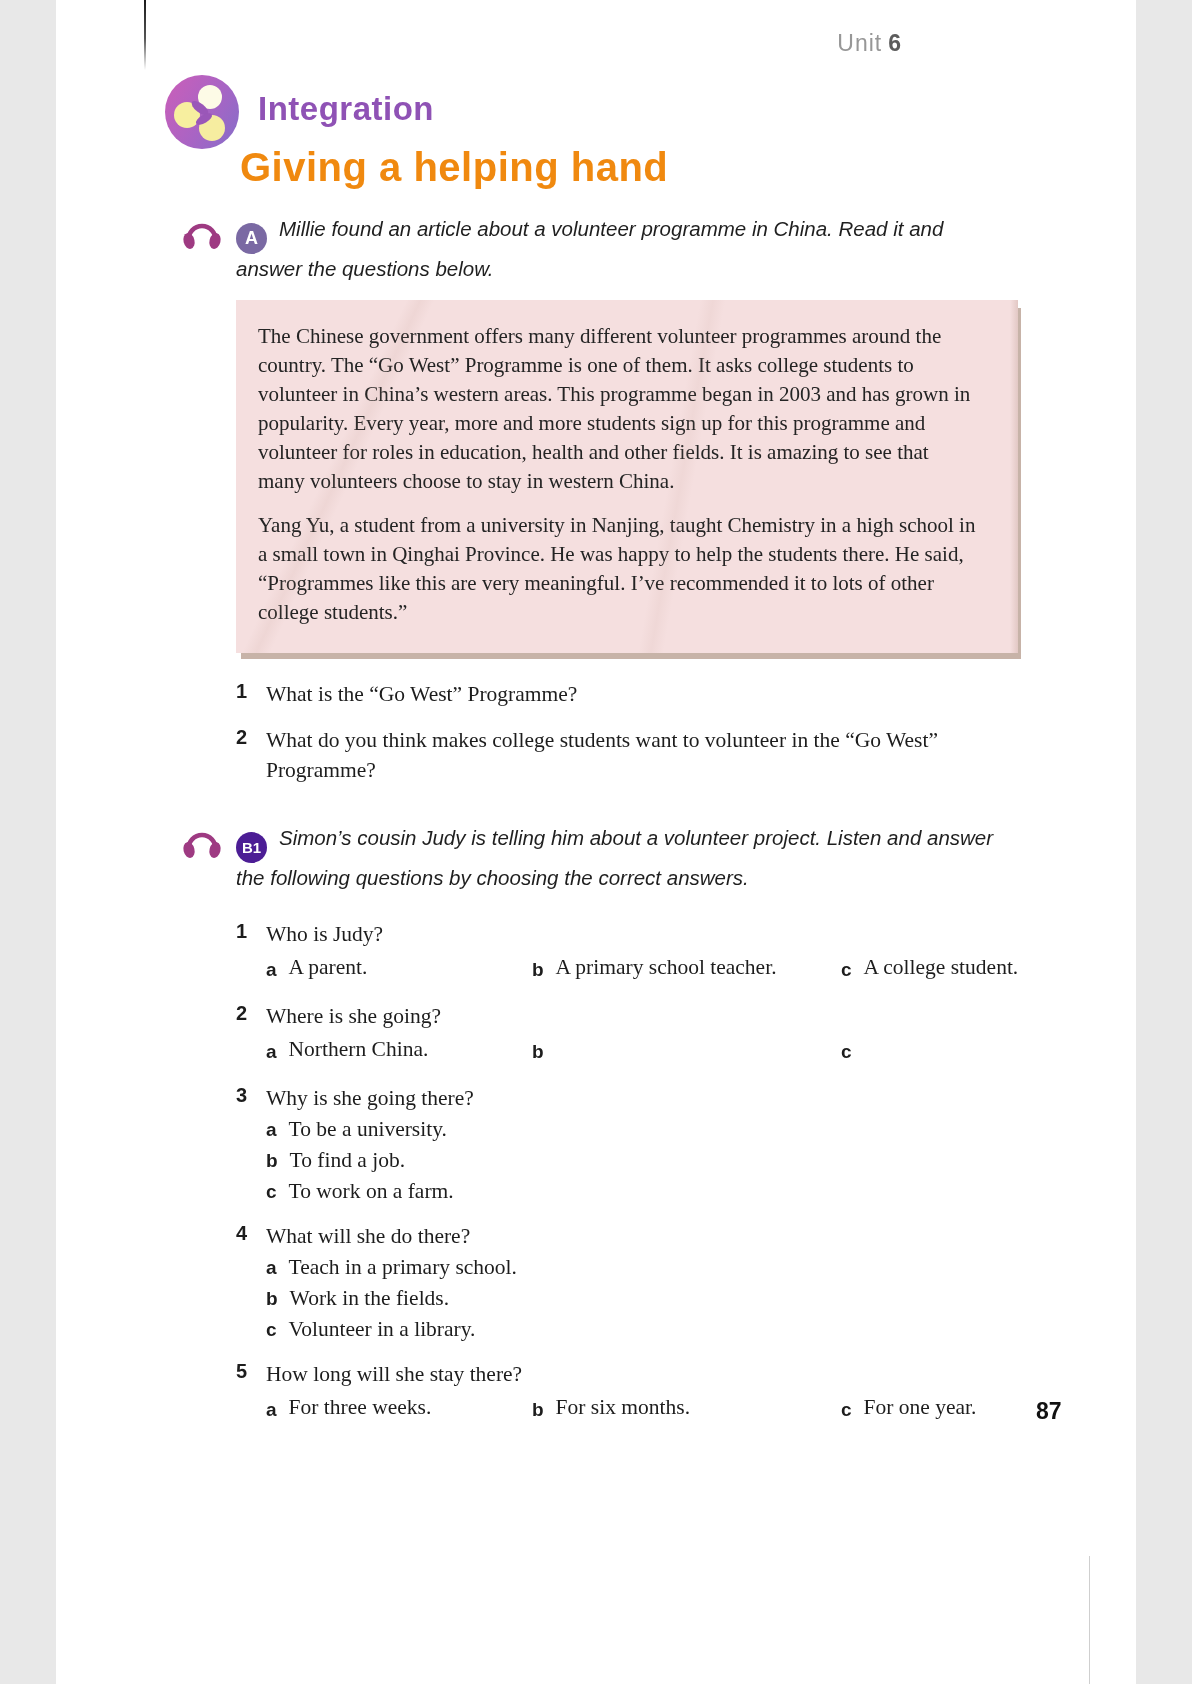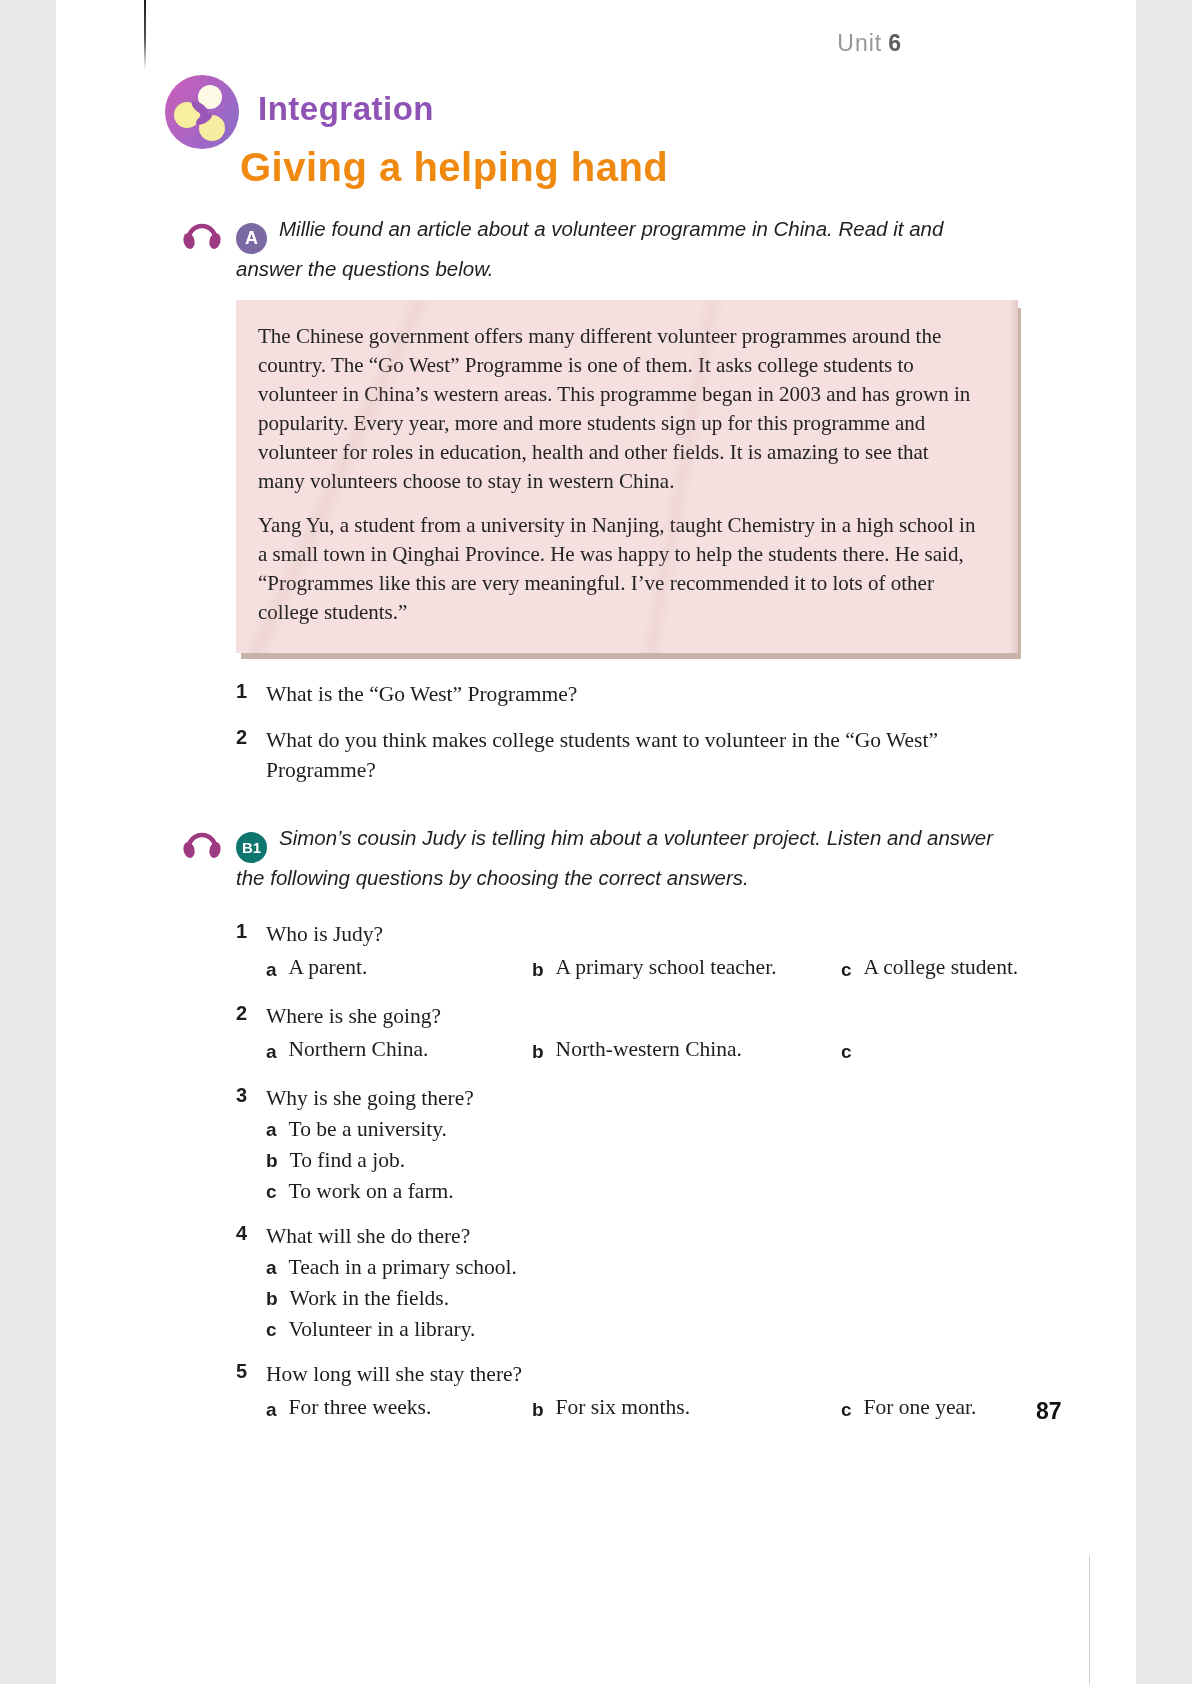--- a/index.html
+++ b/index.html
@@ -42,21 +42,21 @@
   .instr{position:relative;font-family:"Liberation Sans",sans-serif;
     font-style:italic;font-size:20.5px;line-height:30px;color:#1f1f1f;width:775px;}
   .hp{position:absolute;left:-56px;top:1px;width:44px;height:36px;}
   .badge{
     display:inline-flex;align-items:center;justify-content:center;
     width:31px;height:31px;border-radius:50%;
     font-family:"Liberation Sans",sans-serif;font-style:normal;font-weight:bold;
     color:#fff;vertical-align:-8px;margin-right:12px;
   }
   .badge-a{background:#7a69a3;font-size:18px;}
-  .badge-b1{background:#0f766e;font-size:15px;}
+  .badge-b1{background:#4c1d95;font-size:15px;}
 
   
   .article-box{
     position:relative;margin-top:16px;width:782px;box-sizing:border-box;
     background:#f5dfdf;
     padding:22px 38px 26px 22px;
     box-shadow:4px 7px 0 -1px rgba(153,117,97,.55);
   }
   .article-box::before{ 
     content:"";position:absolute;inset:0;pointer-events:none;
@@ -198,21 +198,20 @@
             <div class="qnum">2</div>
             <div class="qtext">Where is she going?</div>
           </div>
           <div class="opts opt-row">
             <div class="opt">
                 <span class="letter">a</span>
                 <span class="otext">Northern China.</span>
               </div>
             <div class="opt">
                 <span class="letter">b</span>
-                <span class="otext">North-western China.</span>
               </div>
             <div class="opt">
                 <span class="letter">c</span>
               </div>
           </div>
         </div>
 
         <div class="q-item">
           <div class="q-head">
             <div class="qnum">3</div>

